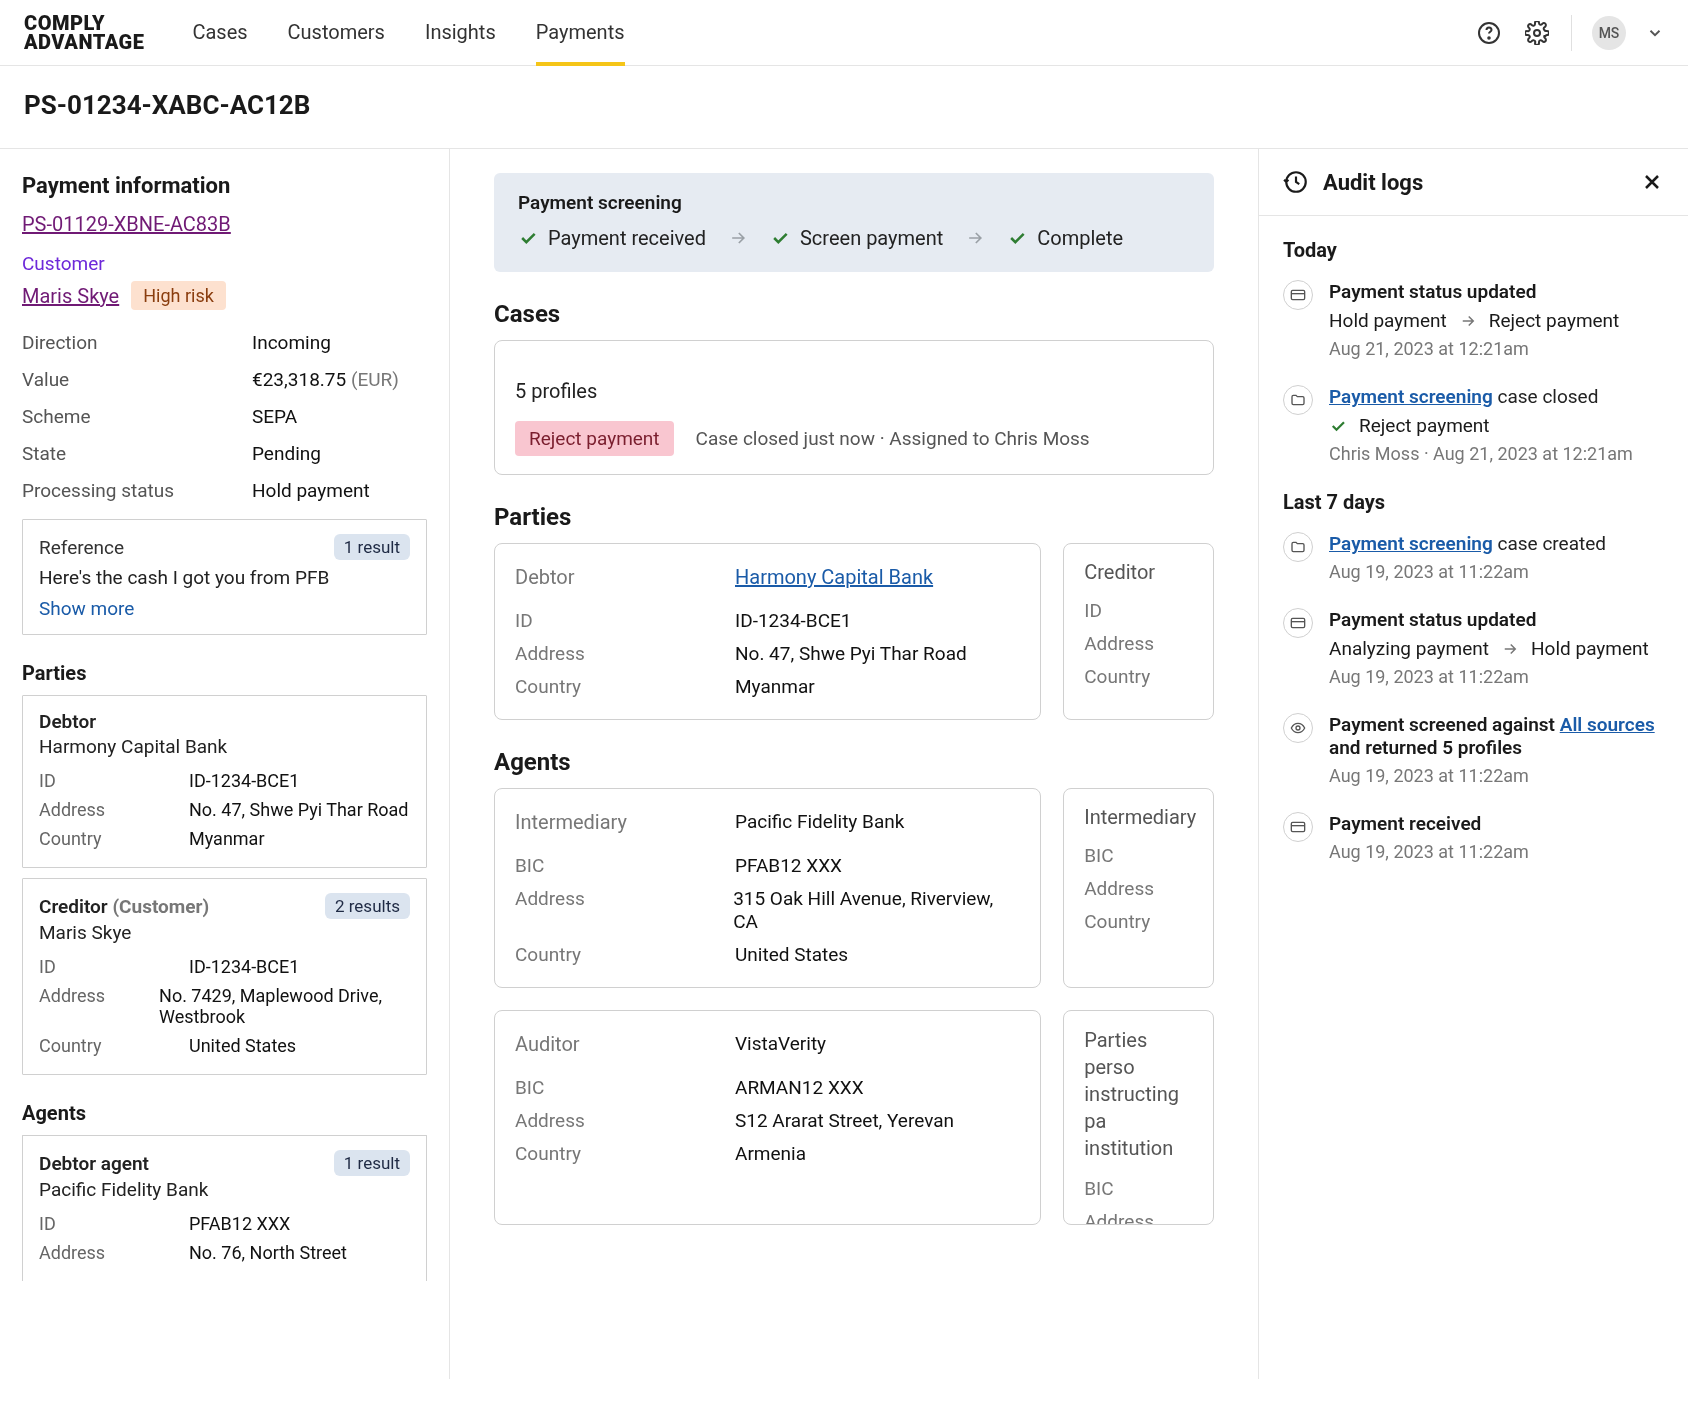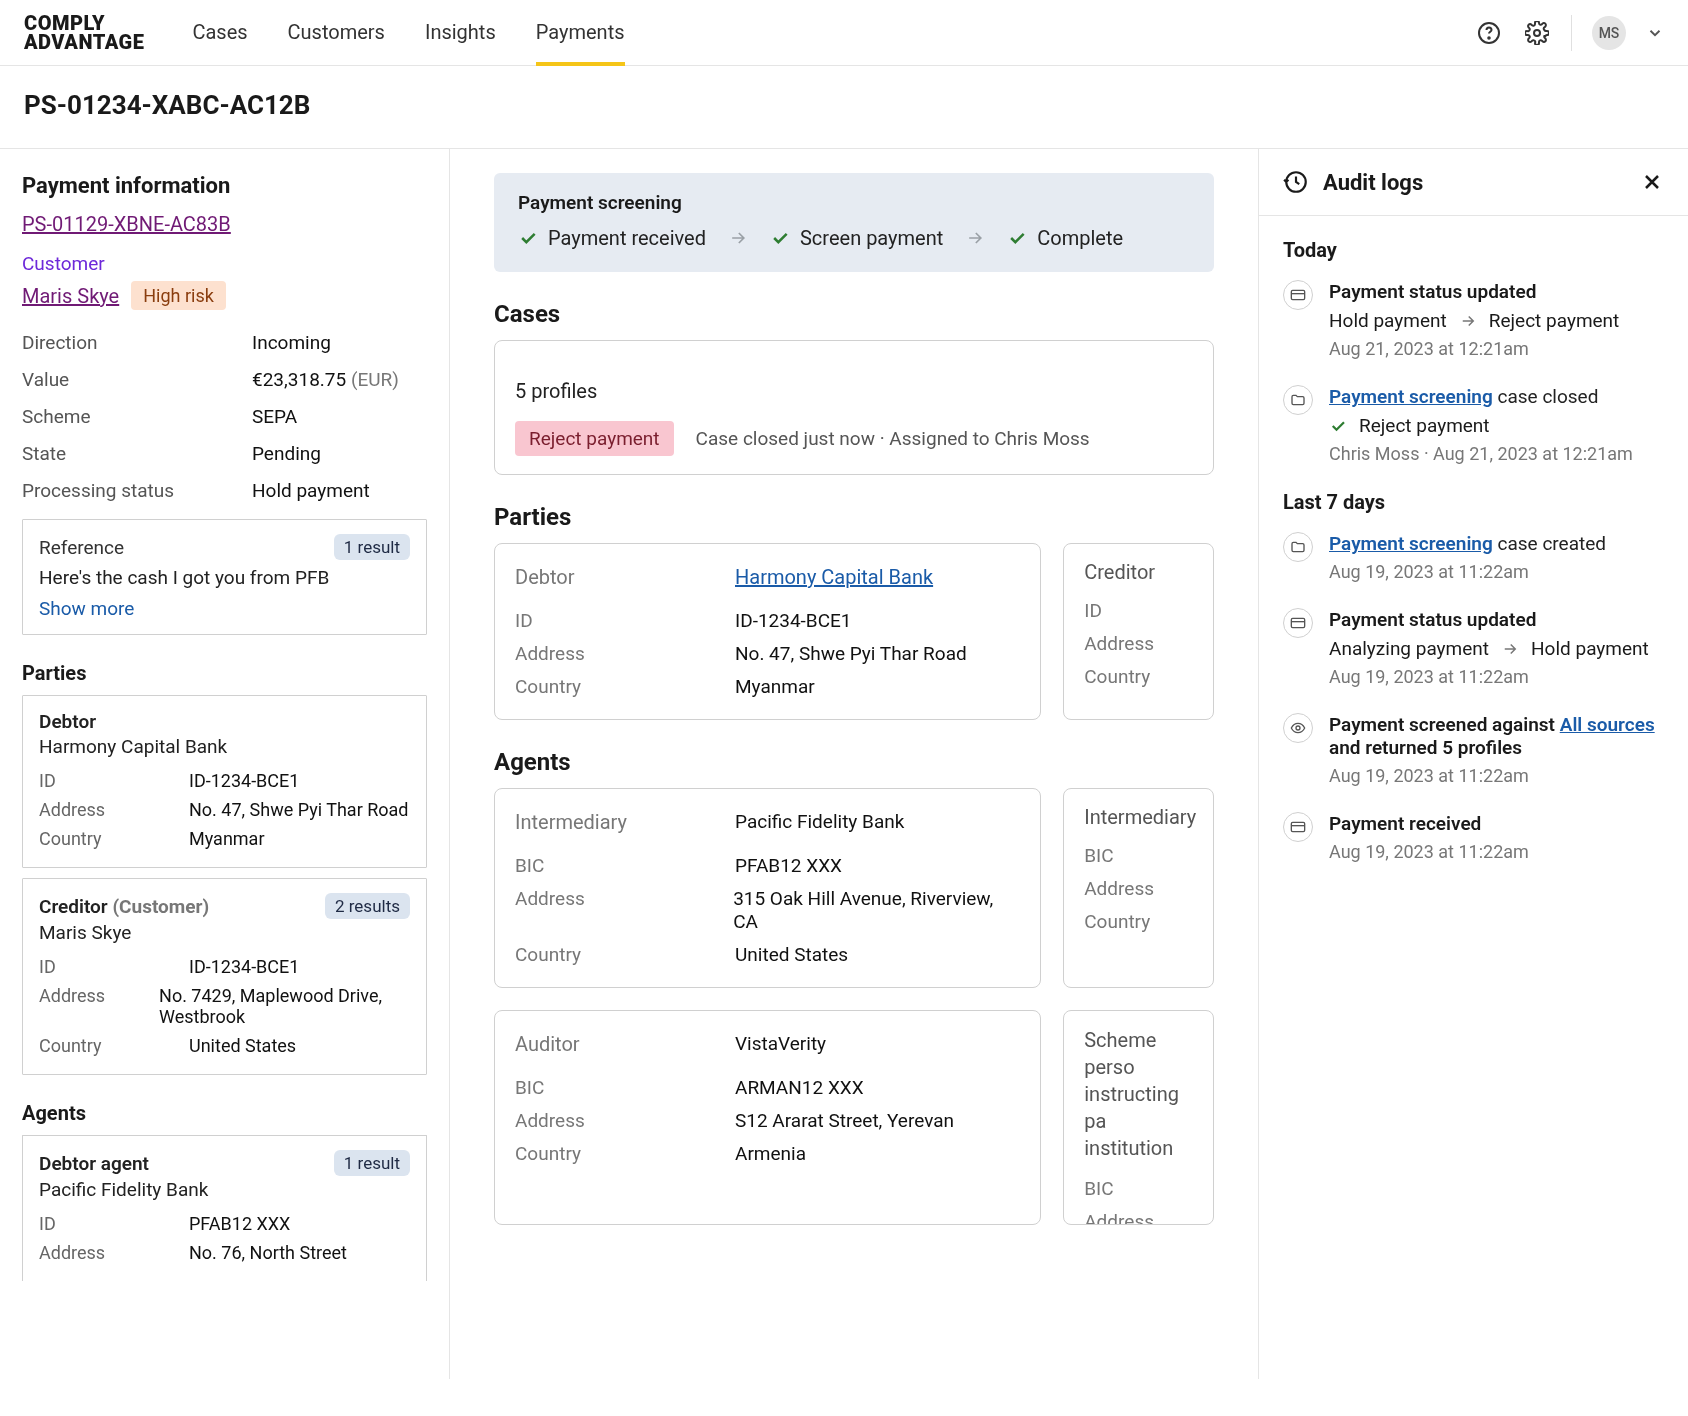--- a/index.html
+++ b/index.html
@@ -456,21 +456,21 @@
               <span class="k">Address</span>
               <span class="v">S12 Ararat Street, Yerevan</span>
             </div>
           <div class="kv">
               <span class="k">Country</span>
               <span class="v">Armenia</span>
             </div>
         </div>
         <div class="narrow-card" style="height:215px;">
           <div class="role" style="white-space:normal; line-height:1.35;">
-            <span>Scheme perso</span><br>
+            <span>Parties perso</span><br>
             <span>instructing pa</span><br>
             <span>institution</span>
           </div>
           <div class="kv">BIC</div>
           <div class="kv">Address</div>
 
         </div>
       </div>
     </div>
   </div>

